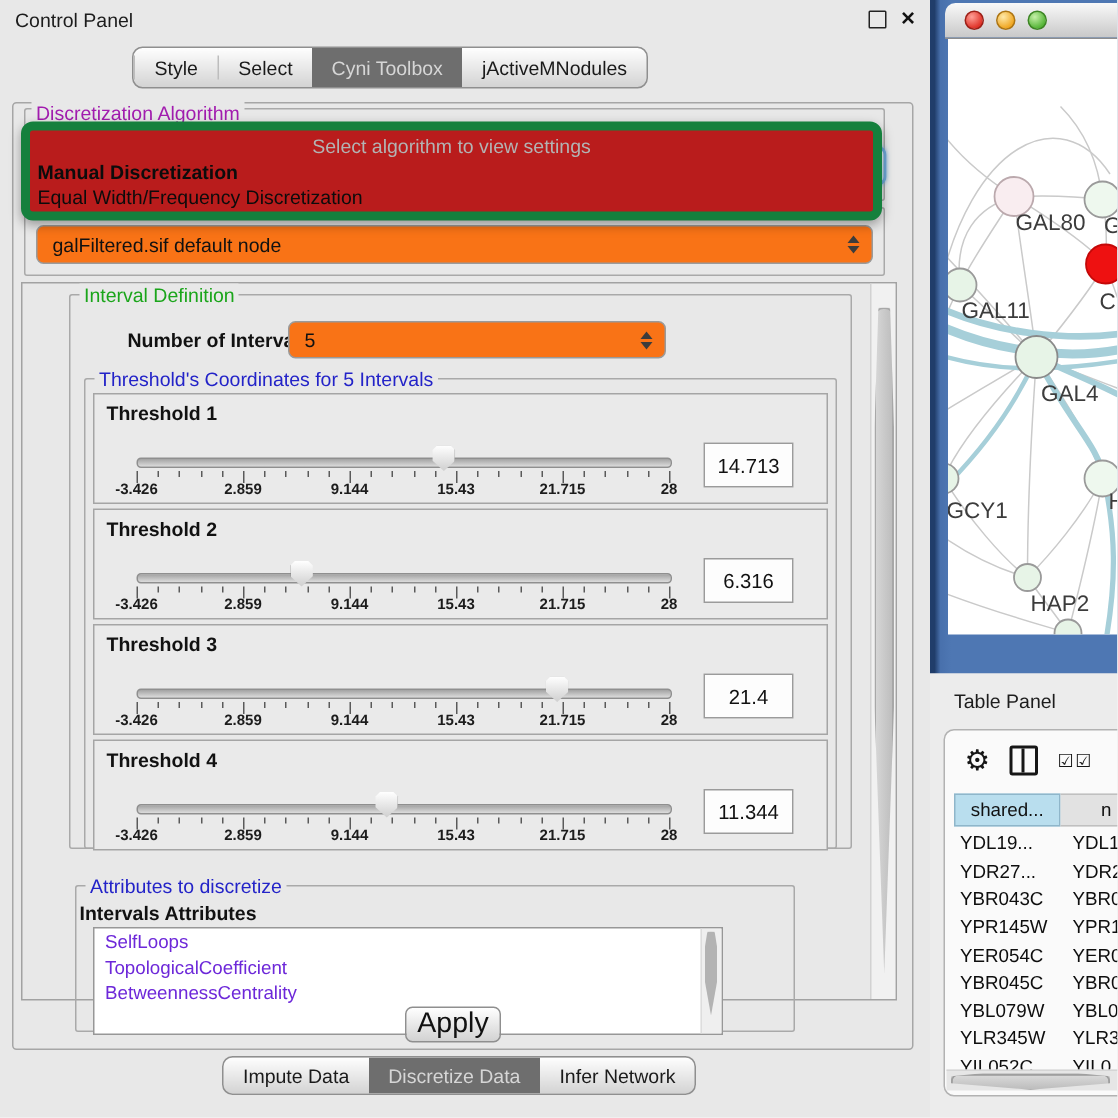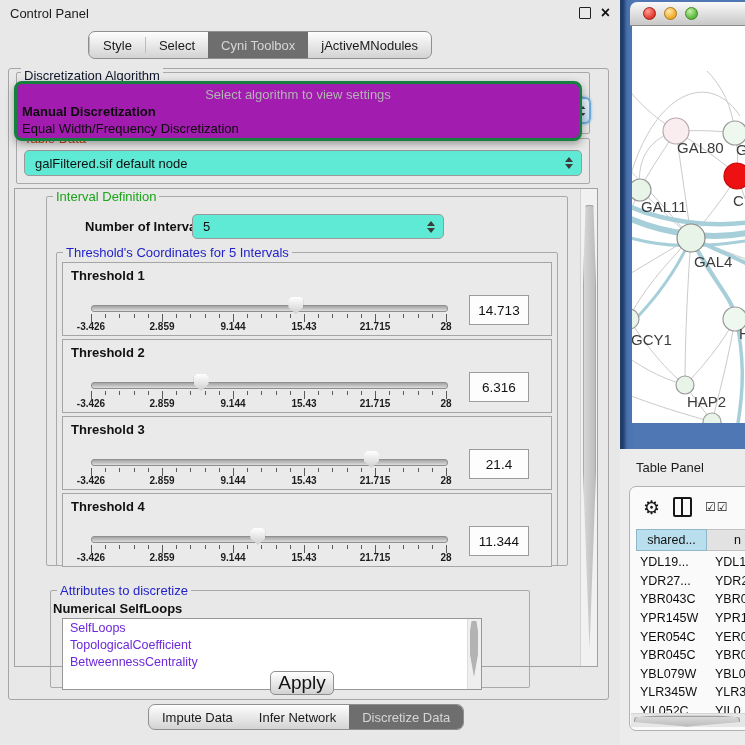--- a/index.html
+++ b/index.html
@@ -20,37 +20,37 @@
   .tab.selected{background:#6e6e6e;color:#d6d6d6;}
   .tab-sep{width:1px;background:#bdbdbd;margin:5px 0;}
 
   #outer-box{left:8px;top:68px;width:599px;height:630px;border:1px solid #a6a6a6;border-radius:3px;background:#e8e8e8;}
 
   .groupbox{position:absolute;border:1px solid #a9a9a9;border-radius:2px;}
   .grouplabel{position:absolute;font-size:13px;background:#e8e8e8;padding:0 3px;white-space:nowrap;}
 
   
   #disc-group{left:16px;top:72px;width:572px;height:60px;}
-  #disc-label{left:21px;top:68px;color:#0f172a;}
+  #disc-label{left:21px;top:68px;color:#a21caf;}
   #disc-combo{left:24px;top:94px;width:558px;height:26px;background:#fff;border:1px solid #9a9a9a;border-radius:5px;}
   #disc-combo-btn{left:574px;top:97px;width:13px;height:23px;border:2px solid #6ea8d8;border-radius:6px;
       background:linear-gradient(#eaf3fb,#bcd8ef);box-shadow:0 0 3px #7ab0dd;display:flex;flex-direction:column;
       align-items:center;justify-content:center;gap:2px;}
   
-  #algo-popup{left:14px;top:81px;width:562px;height:54px;background:#a21caf;border:3px solid #15803d;border-radius:8px;
+  #algo-popup{left:14px;top:81px;width:562px;height:54px;background:#b91c1c;border:6px solid #15803d;border-radius:8px;
       box-shadow:0 3px 8px rgba(0,0,0,.35);z-index:5;overflow:hidden;}
   #algo-placeholder{position:absolute;left:0;top:3px;width:100%;text-align:center;font-size:13px;color:#b3b3b3;}
   .popup-opt{position:absolute;left:5px;font-size:13px;color:#0c0c0c;white-space:nowrap;}
   .popup-opt.first{top:20px;font-weight:bold;}
   .popup-opt.second{top:37px;}
 
   
   #tabledata-group{left:16px;top:138px;width:572px;height:44px;}
   #tabledata-label{left:21px;top:131px;color:#c2410c;}
-  .combo{position:absolute;background:#5eead4;border:1px solid #9a9a9a;border-radius:5px;display:flex;align-items:center;
+  .combo{position:absolute;background:#f97316;border:1px solid #9a9a9a;border-radius:5px;display:flex;align-items:center;
       font-size:13px;color:#111;padding:0 8px 0 10px;box-sizing:border-box;}
   .combo .spin{margin-left:auto;display:flex;flex-direction:column;gap:2px;align-items:center;}
   .tri-up{width:0;height:0;border-left:4px solid transparent;border-right:4px solid transparent;border-bottom:5px solid #3c3c3c;}
   .tri-dn{width:0;height:0;border-left:4px solid transparent;border-right:4px solid transparent;border-top:5px solid #3c3c3c;}
   #tabledata-combo{left:24px;top:150px;width:558px;height:26px;}
 
   
   #scroll-panel{left:14px;top:188px;width:582px;height:477px;border:1px solid #a2a2a2;background:#e8e8e8;overflow:hidden;}
   #main-scrollbar{position:absolute;right:0;top:0;width:16px;height:100%;background:#f1f1f1;border-left:1px solid #d2d2d2;}
   #main-scrollbar .thumb{position:absolute;left:2px;top:16px;width:11px;height:442px;border:1px solid #a8a8a8;
@@ -351,43 +351,43 @@
           <div class="ticklabel" style="left: 241px;">15.43</div>
           <div class="ticklabel" style="left: 312px;">21.715</div>
           <div class="ticklabel" style="left: 383px;">28</div>
           <div class="thumb" style="left: 187.348px;"></div>
           <div class="vbox">11.344</div>
         </div>
       </div>
 
     <div id="attr-group" class="groupbox abs"></div>
     <div id="attr-label" class="grouplabel abs lbl-blue">Attributes to discretize</div>
-    <div id="numattr-label" class="abs">Numerical SelfLoops</div>
+    <div id="numattr-label" class="abs">Intervals Attributes</div>
     <div id="attr-list" class="abs">
       <div id="attr-items">
           <div class="attr-item">SelfLoops</div>
           <div class="attr-item">TopologicalCoefficient</div>
           <div class="attr-item">BetweennessCentrality</div>
         </div>
       <div id="attr-scrollbar">
           <div class="thumb"></div>
         </div>
     </div>
 
     <div id="apply-btn" class="abs">Apply</div>
 
     <div id="bottom-tabbar" class="abs">
         <div class="tab">
           <span>Impute Data</span>
         </div>
+        <div class="tab selected">
+          <span>Discretize Data</span>
+        </div>
         <div class="tab">
           <span>Infer Network</span>
-        </div>
-        <div class="tab selected">
-          <span>Discretize Data</span>
         </div>
       </div>
   </div>
 
   <div id="net-frame" class="abs"></div>
   <div id="net-titlebar" class="abs">
     <span class="light" id="light-red"></span>
     <span class="light" id="light-yellow"></span>
     <span class="light" id="light-green"></span>
   </div>

